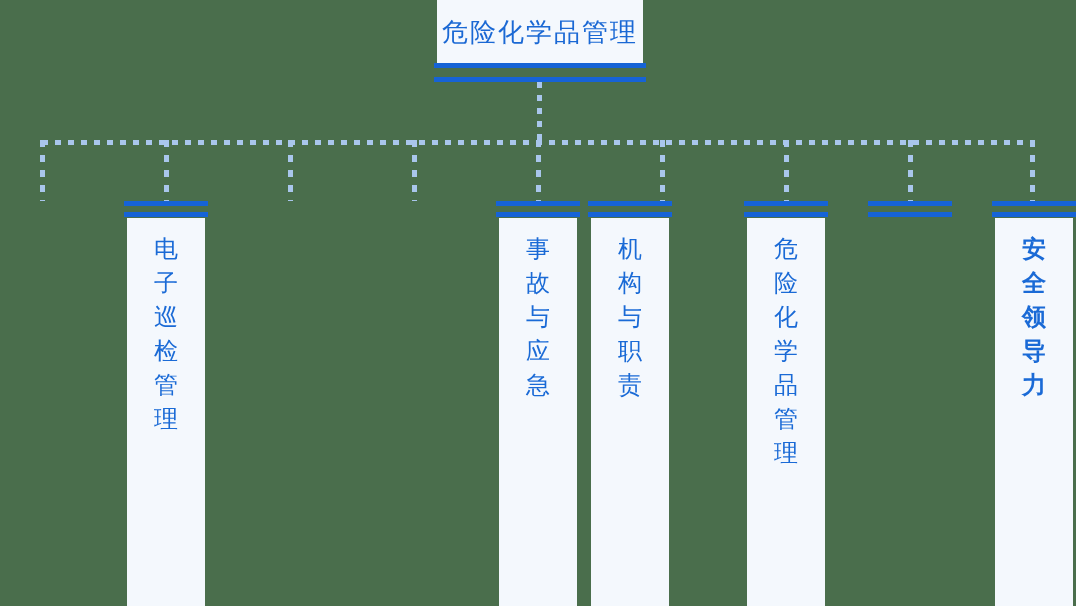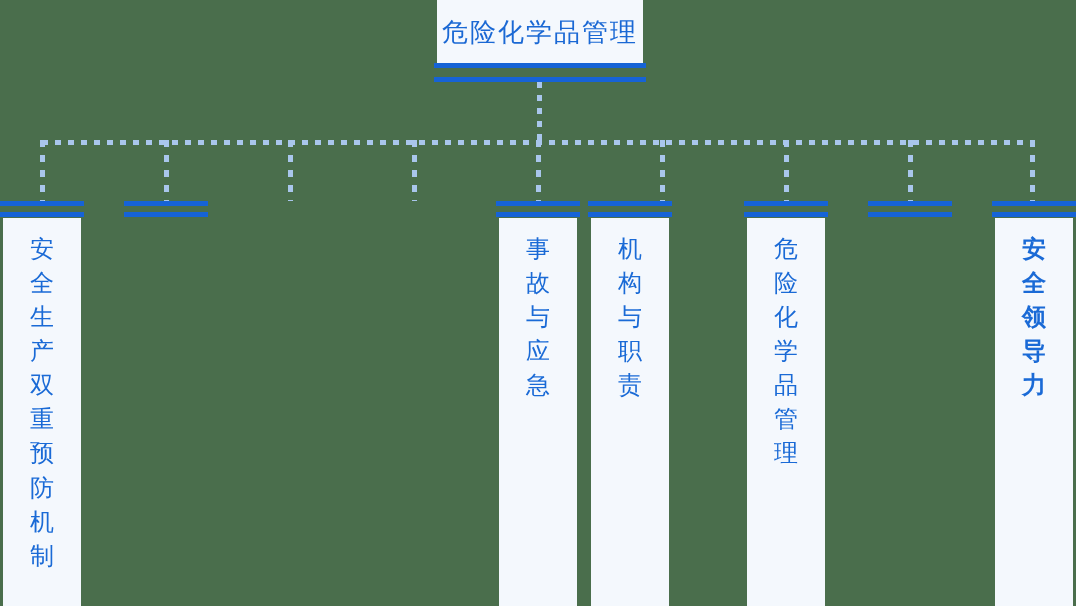--- a/index.html
+++ b/index.html
@@ -163,31 +163,27 @@
   <div class="conn-drop" style="left:40px;"></div>
   <div class="conn-drop" style="left:164px;"></div>
   <div class="conn-drop" style="left:288px;"></div>
   <div class="conn-drop" style="left:412px;"></div>
   <div class="conn-drop" style="left:536px;"></div>
   <div class="conn-drop" style="left:660px;"></div>
   <div class="conn-drop" style="left:784px;"></div>
   <div class="conn-drop" style="left:908px;"></div>
   <div class="conn-drop" style="left:1030px;"></div>
 
-  <div class="card" style="left:0px;">
-    <div class="card-bar-1"></div>
-    <div class="card-bar-2"></div>
-    <div class="card-box">
-      <span class="card-label">安全生产双重预防机制</span>
-    </div>
-  </div>
 
   <div class="card" style="left:124px;">
     <div class="card-bar-1"></div>
     <div class="card-bar-2"></div>
+    <div class="card-box">
+      <span class="card-label">电子巡检管理</span>
+    </div>
   </div>
 
 
 
   <div class="card" style="left:496px;">
     <div class="card-bar-1"></div>
     <div class="card-bar-2"></div>
     <div class="card-box">
       <span class="card-label">事故与应急</span>
     </div>

